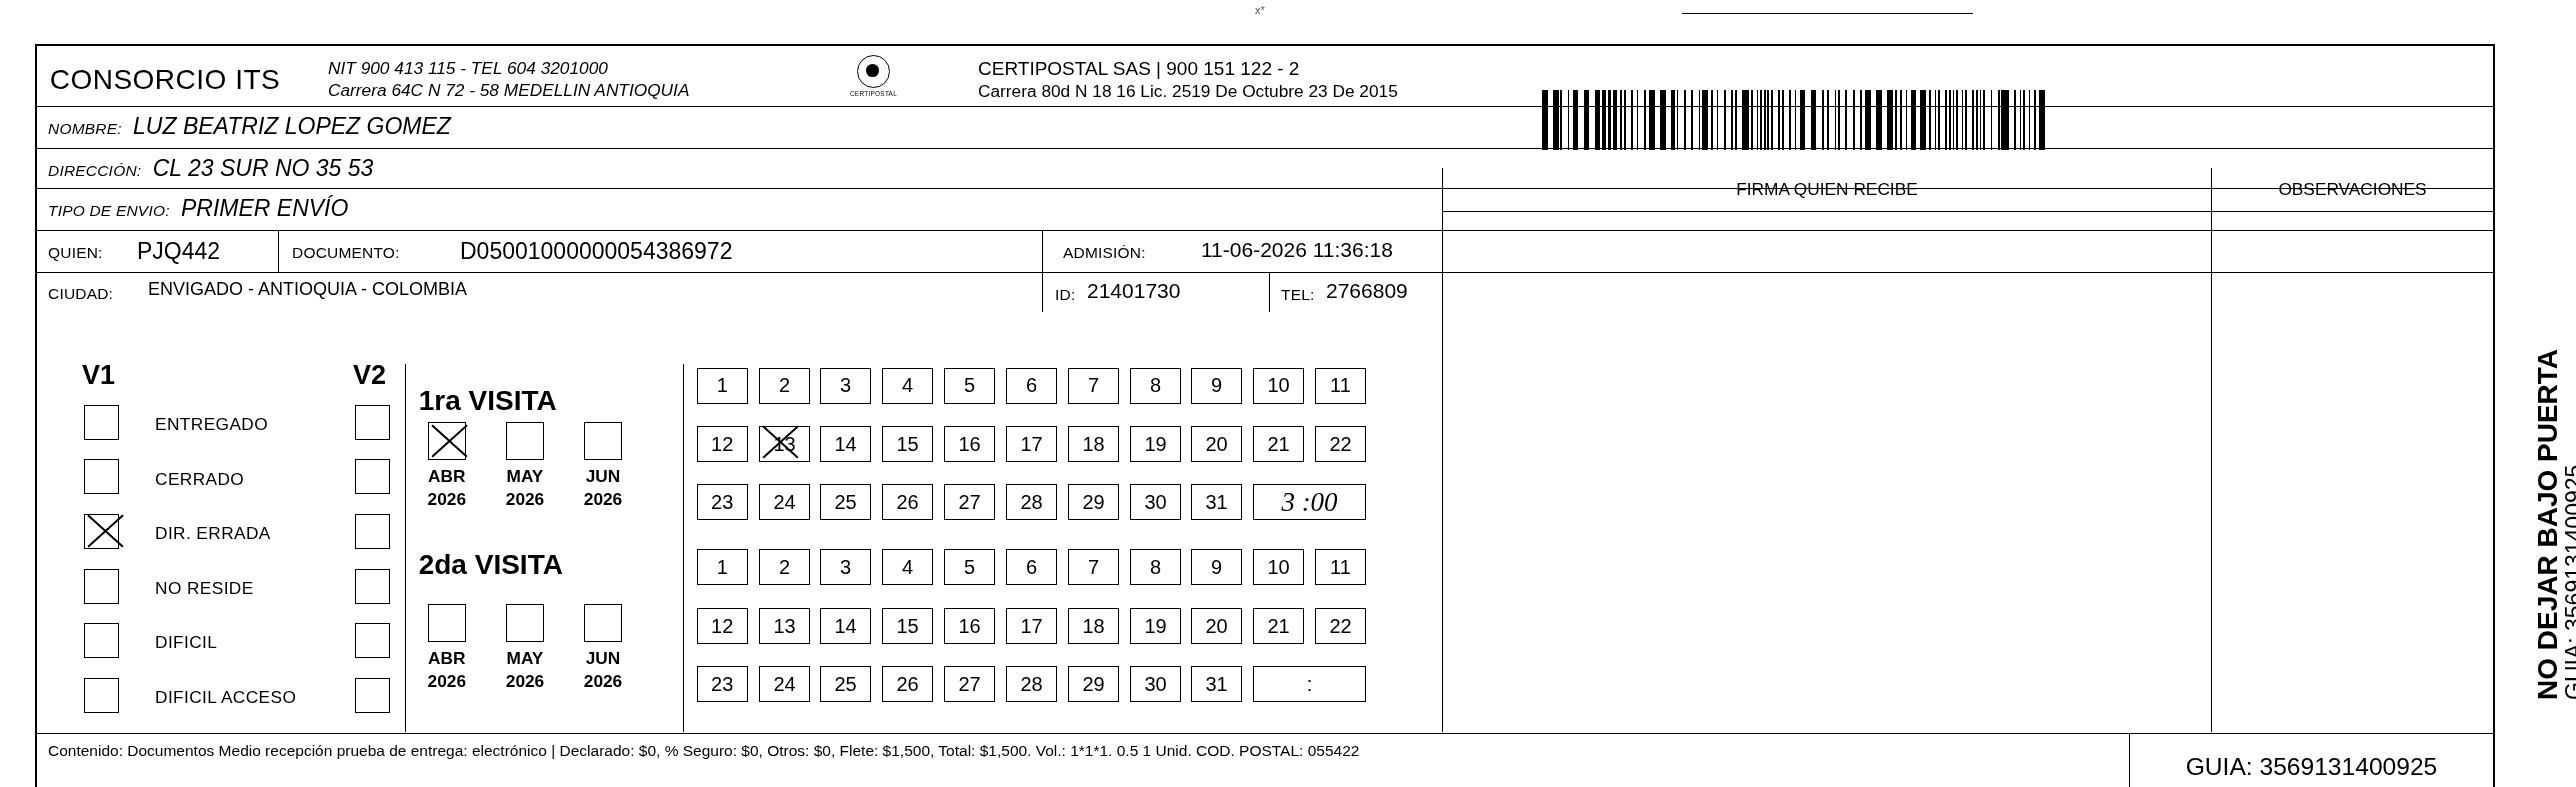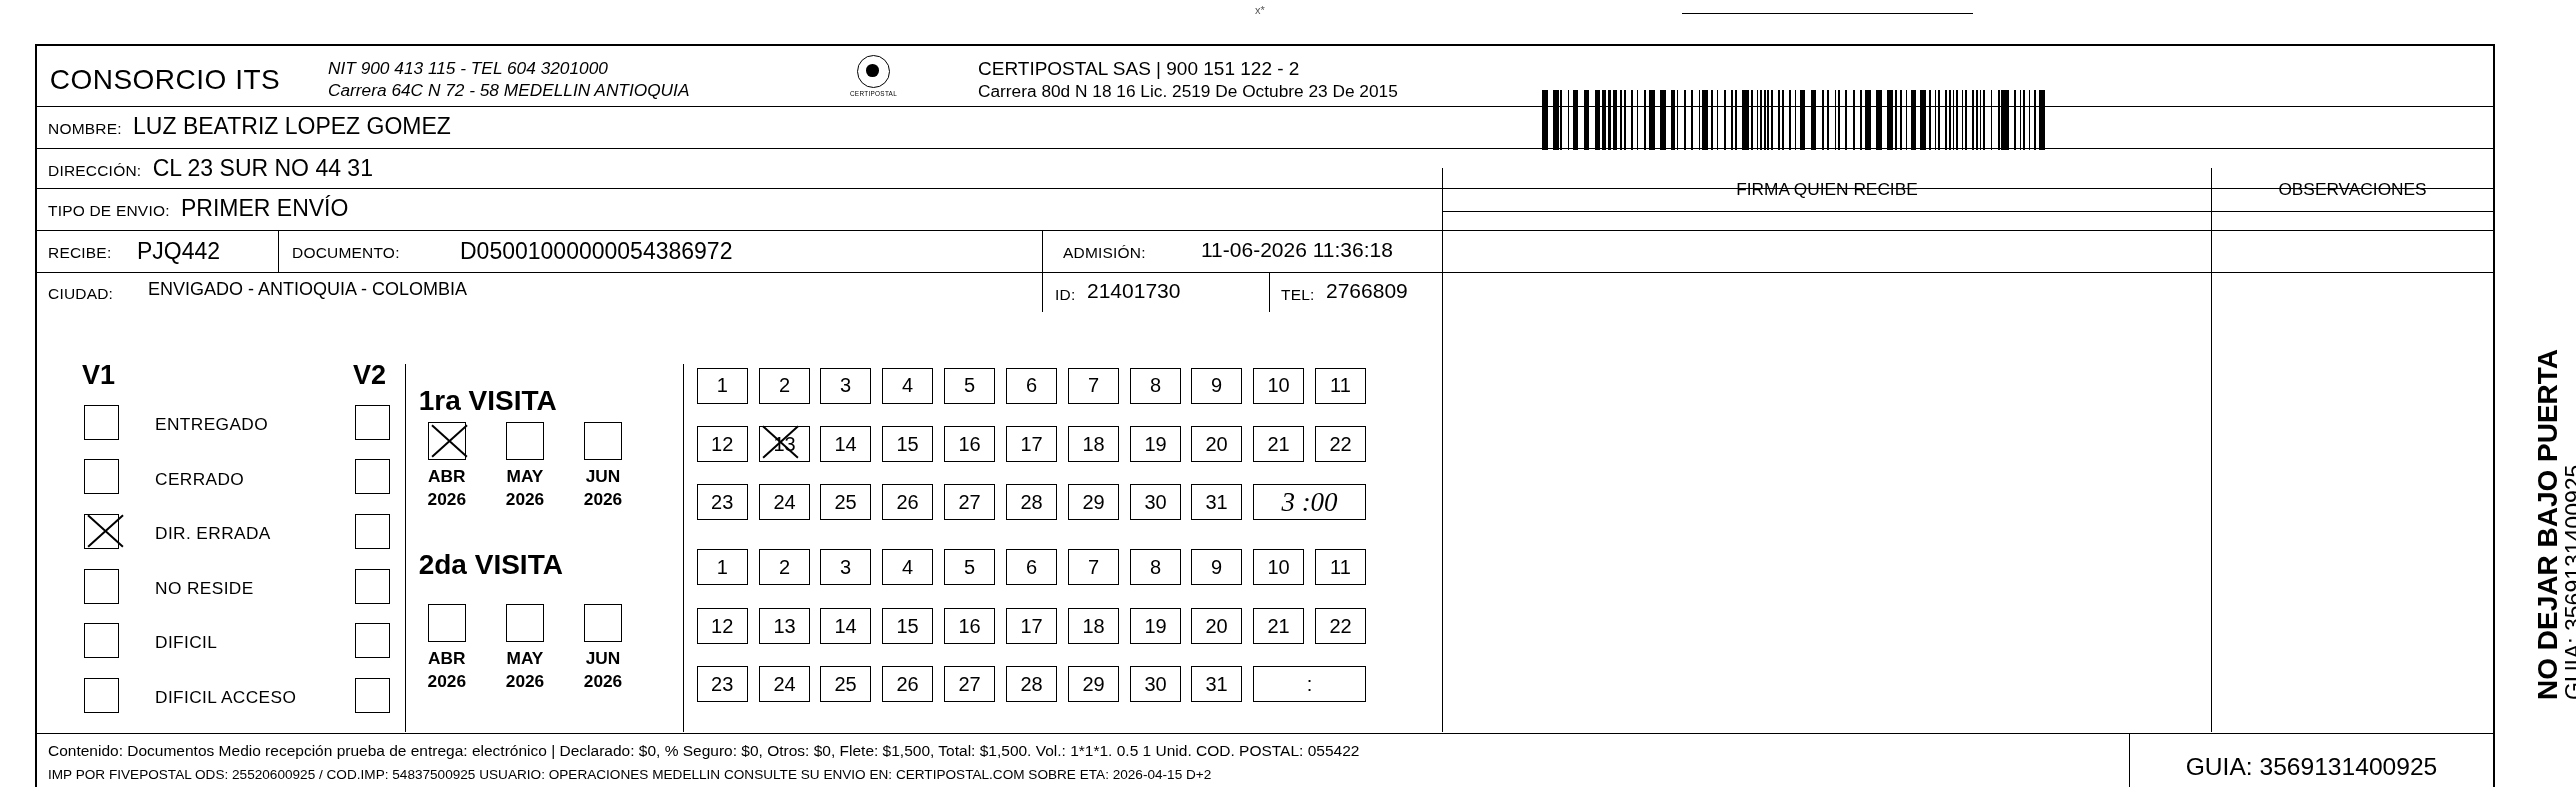--- a/index.html
+++ b/index.html
@@ -16,21 +16,21 @@
   .cstamp .ctxt{font-size:6.4px;letter-spacing:0.3px;margin-top:1.8px;}
   .certi{position:absolute;left:941px;top:11px;font-size:17.3px;line-height:23px;}
   .certi .big{font-size:19px;}
   .barcode{position:absolute;left:1505px;top:44px;width:727px;height:60px;}
   .barcode i{display:inline-block;height:60px;background:#000;margin-right:1.8px;vertical-align:top;}
   .tiny-mark{position:absolute;left:1255px;top:3.6px;font-size:11px;color:#555;}
   
   .row{border-top:1.8px solid #000;position:relative;box-sizing:border-box;}
   .cap{font-size:15.5px;letter-spacing:0.2px;}
   .val{font-size:23px;}
-  .pad{padding:5.5px 0 5.5px 11px;}
+  .pad{padding:5.5px 0 5.5px 11px;font-style:italic;}
   
   .r-nombre{height:42px;}
   .r-dir{height:40px;}
   .r-tipo{height:42px;}
   .r-placa{height:42px;}
   .r-ciudad{height:40px;}
   .cellline{position:absolute;top:0;bottom:0;border-left:1.8px solid #000;}
   
   .firma-head{position:absolute;left:1405px;right:0;top:122px;height:44px;border-left:1.8px solid #000;border-bottom:1.8px solid #000;box-sizing:border-box;}
   .firma-head .t{position:absolute;left:0;right:282px;top:0;bottom:0;display:flex;align-items:center;justify-content:center;font-size:17.3px;}
@@ -91,30 +91,30 @@
       <div class="barcode" id="barcode"><i style="width:5.5px;margin-right:5.5px"></i><i style="width:5.5px;margin-right:1.8px"></i><i style="width:1.8px;margin-right:5.5px"></i><i style="width:1.8px;margin-right:3.6px"></i><i style="width:5.5px;margin-right:5.5px"></i><i style="width:5.5px;margin-right:5.5px"></i><i style="width:5.5px;margin-right:1.8px"></i><i style="width:3.6px;margin-right:1.8px"></i><i style="width:3.6px;margin-right:1.8px"></i><i style="width:3.6px;margin-right:3.6px"></i><i style="width:1.8px;margin-right:1.8px"></i><i style="width:1.8px;margin-right:5.5px"></i><i style="width:1.8px;margin-right:3.6px"></i><i style="width:1.8px;margin-right:5.5px"></i><i style="width:1.8px;margin-right:3.6px"></i><i style="width:5.5px;margin-right:5.5px"></i><i style="width:5.5px;margin-right:5.5px"></i><i style="width:3.6px;margin-right:1.8px"></i><i style="width:1.8px;margin-right:5.5px"></i><i style="width:1.8px;margin-right:5.5px"></i><i style="width:1.8px;margin-right:5.5px"></i><i style="width:1.8px;margin-right:1.8px"></i><i style="width:5.5px;margin-right:3.6px"></i><i style="width:1.8px;margin-right:3.6px"></i><i style="width:1.8px;margin-right:5.5px"></i><i style="width:1.8px;margin-right:5.5px"></i><i style="width:1.8px;margin-right:1.8px"></i><i style="width:1.8px;margin-right:5.5px"></i><i style="width:7.3px;margin-right:1.8px"></i><i style="width:1.8px;margin-right:3.6px"></i><i style="width:1.8px;margin-right:1.8px"></i><i style="width:1.8px;margin-right:1.8px"></i><i style="width:1.8px;margin-right:1.8px"></i><i style="width:1.8px;margin-right:1.8px"></i><i style="width:1.8px;margin-right:5.5px"></i><i style="width:1.8px;margin-right:1.8px"></i><i style="width:1.8px;margin-right:5.5px"></i><i style="width:1.8px;margin-right:3.6px"></i><i style="width:1.8px;margin-right:3.6px"></i><i style="width:5.5px;margin-right:5.5px"></i><i style="width:5.5px;margin-right:5.5px"></i><i style="width:1.8px;margin-right:3.6px"></i><i style="width:1.8px;margin-right:5.5px"></i><i style="width:1.8px;margin-right:1.8px"></i><i style="width:1.8px;margin-right:5.5px"></i><i style="width:1.8px;margin-right:5.5px"></i><i style="width:1.8px;margin-right:5.5px"></i><i style="width:1.8px;margin-right:3.6px"></i><i style="width:5.5px;margin-right:5.5px"></i><i style="width:5.5px;margin-right:5.5px"></i><i style="width:5.5px;margin-right:1.8px"></i><i style="width:1.8px;margin-right:3.6px"></i><i style="width:1.8px;margin-right:3.6px"></i><i style="width:1.8px;margin-right:3.6px"></i><i style="width:5.5px;margin-right:3.6px"></i><i style="width:5.5px;margin-right:3.6px"></i><i style="width:1.8px;margin-right:3.6px"></i><i style="width:1.8px;margin-right:1.8px"></i><i style="width:1.8px;margin-right:5.5px"></i><i style="width:1.8px;margin-right:1.8px"></i><i style="width:1.8px;margin-right:1.8px"></i><i style="width:1.8px;margin-right:1.8px"></i><i style="width:1.8px;margin-right:3.6px"></i><i style="width:1.8px;margin-right:1.8px"></i><i style="width:1.8px;margin-right:5.5px"></i><i style="width:1.8px;margin-right:1.8px"></i><i style="width:1.8px;margin-right:1.8px"></i><i style="width:1.8px;margin-right:1.8px"></i><i style="width:1.8px;margin-right:5.5px"></i><i style="width:1.8px;margin-right:5.5px"></i><i style="width:1.8px;margin-right:1.8px"></i><i style="width:7.3px;margin-right:5.5px"></i><i style="width:1.8px;margin-right:3.6px"></i><i style="width:1.8px;margin-right:1.8px"></i><i style="width:1.8px;margin-right:3.6px"></i><i style="width:1.8px;margin-right:3.6px"></i><i style="width:1.8px;margin-right:3.6px"></i><i style="width:5.5px;margin-right:3.6px"></i></div>
     </div>
 
     <div class="row r-nombre pad">
       <span class="cap">NOMBRE:</span>
       <span class="val" style="margin-left:7.3px">LUZ BEATRIZ LOPEZ GOMEZ</span>
     </div>
 
     <div class="row r-dir pad">
       <span class="cap">DIRECCIÓN:</span>
-      <span class="val" style="margin-left:7.3px">CL 23 SUR NO 44 31</span>
+      <span class="val" style="margin-left:7.3px">CL 23 SUR NO 35 53</span>
     </div>
 
     <div class="row r-tipo pad">
       <span class="cap">TIPO DE ENVIO:</span>
       <span class="val" style="margin-left:7.3px">PRIMER ENVÍO</span>
     </div>
 
     <div class="row r-placa">
-      <span class="cap" style="position:absolute;left:11px;top:12.7px">RECIBE:</span>
+      <span class="cap" style="position:absolute;left:11px;top:12.7px">QUIEN:</span>
       <span class="val" style="position:absolute;left:100px;top:7.3px">PJQ442</span>
       <div class="cellline" style="left:241px"></div>
       <span class="cap" style="position:absolute;left:255px;top:12.7px">DOCUMENTO:</span>
       <span class="val" style="position:absolute;left:423px;top:7.3px">D05001000000054386972</span>
       <div class="cellline" style="left:1005px"></div>
       <span class="cap" style="position:absolute;left:1026px;top:12.7px">ADMISIÓN:</span>
       <span class="val" style="position:absolute;left:1164px;top:7.3px;font-size:21px">11-06-2026 11:36:18</span>
     </div>
 
     <div class="row r-ciudad">
@@ -260,21 +260,20 @@
             <div class="nbox" style="left:507px;top:302px;width:51px">31</div>
             <div class="timebox" style="left:569px;top:302px;width:113px">
               <span class="">:</span>
             </div>
           </div>
       </div>
     </div>
 
     <div class="foot">
       <div class="l1">Contenido: Documentos Medio recepción prueba de entrega: electrónico | Declarado: $0, % Seguro: $0, Otros: $0, Flete: $1,500, Total: $1,500. Vol.: 1*1*1. 0.5  1 Unid. COD. POSTAL: 055422</div>
-      <div class="l2">IMP POR FIVEPOSTAL ODS: 25520600925 / COD.IMP: 54837500925 USUARIO: OPERACIONES MEDELLIN CONSULTE SU ENVIO EN: CERTIPOSTAL.COM SOBRE ETA: 2026-04-15 D+2</div>
       <div class="guia">GUIA: 3569131400925</div>
     </div>
   </div>
 
   <div class="vert">
     <div class="t1">NO DEJAR BAJO PUERTA</div>
     <div class="t2">GUIA: 3569131400925</div>
   </div>
 </div>
 

